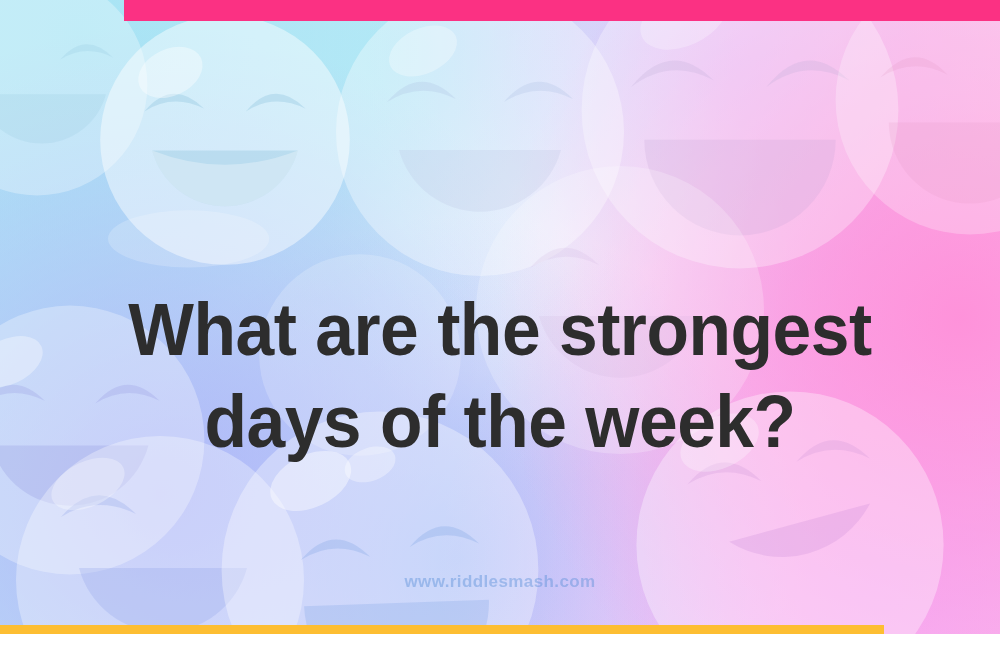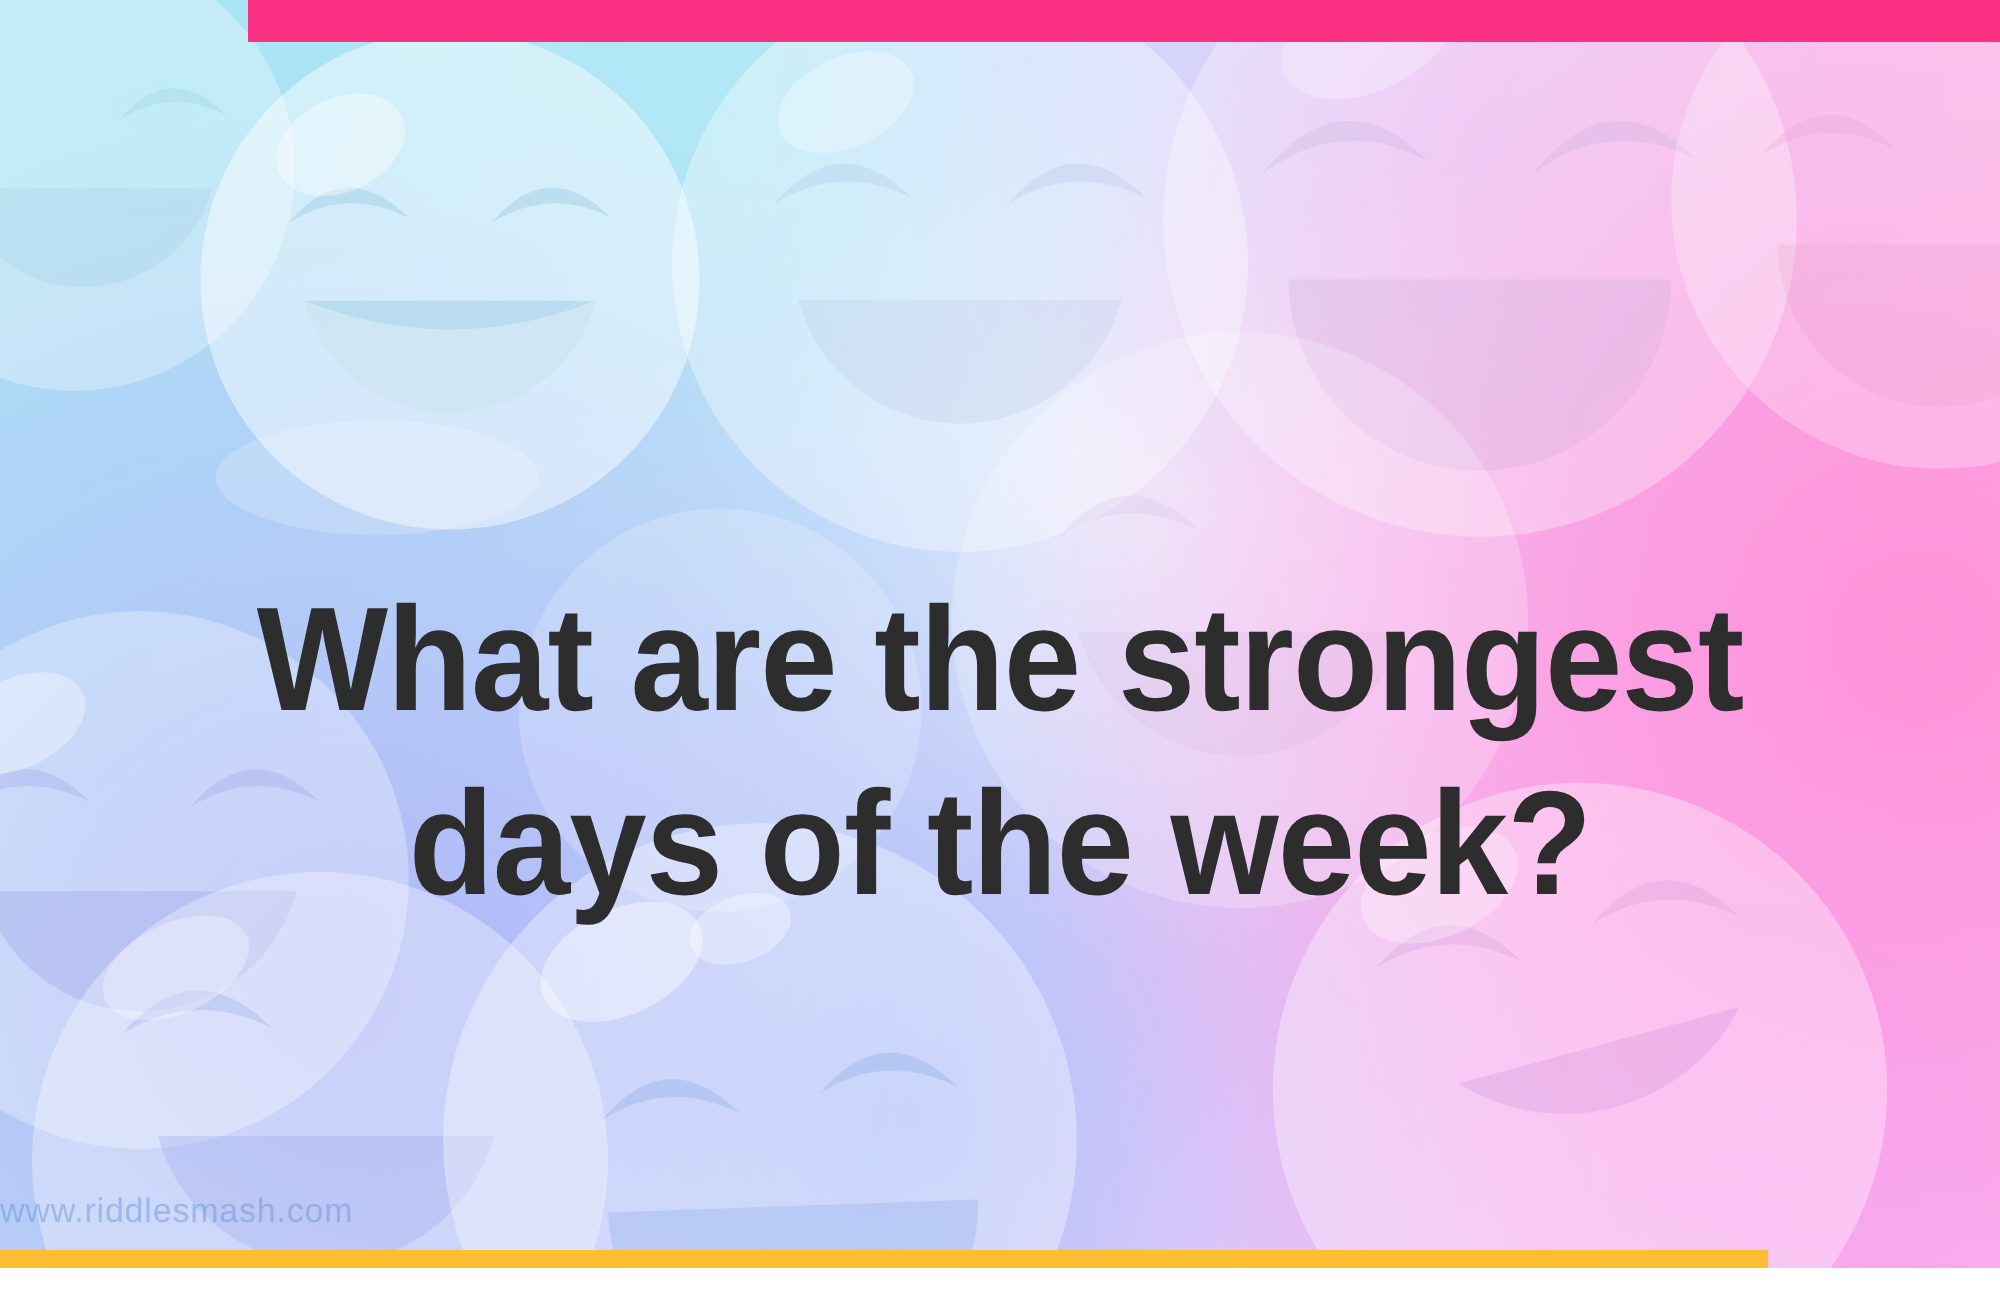--- a/index.html
+++ b/index.html
@@ -79,26 +79,26 @@
     transform-origin: 50% 0;
     white-space: nowrap;
   }
   .headline .line { display: block; }
 
   
   .watermark {
     position: absolute;
     left: 0;
     right: 0;
-    top: 596px;
-    text-align: left;
+    top: 572px;
+    text-align: center;
     font-size: 17px;
     letter-spacing: 0.4px;
     color: rgba(86,140,214,0.42);
-    font-weight: 400;
+    font-weight: 700;
   }
 </style>
 </head>
 <body>
 
 <div id="card">
 
   <div class="bg-base"></div>
 
   <div class="emoji-layer">

